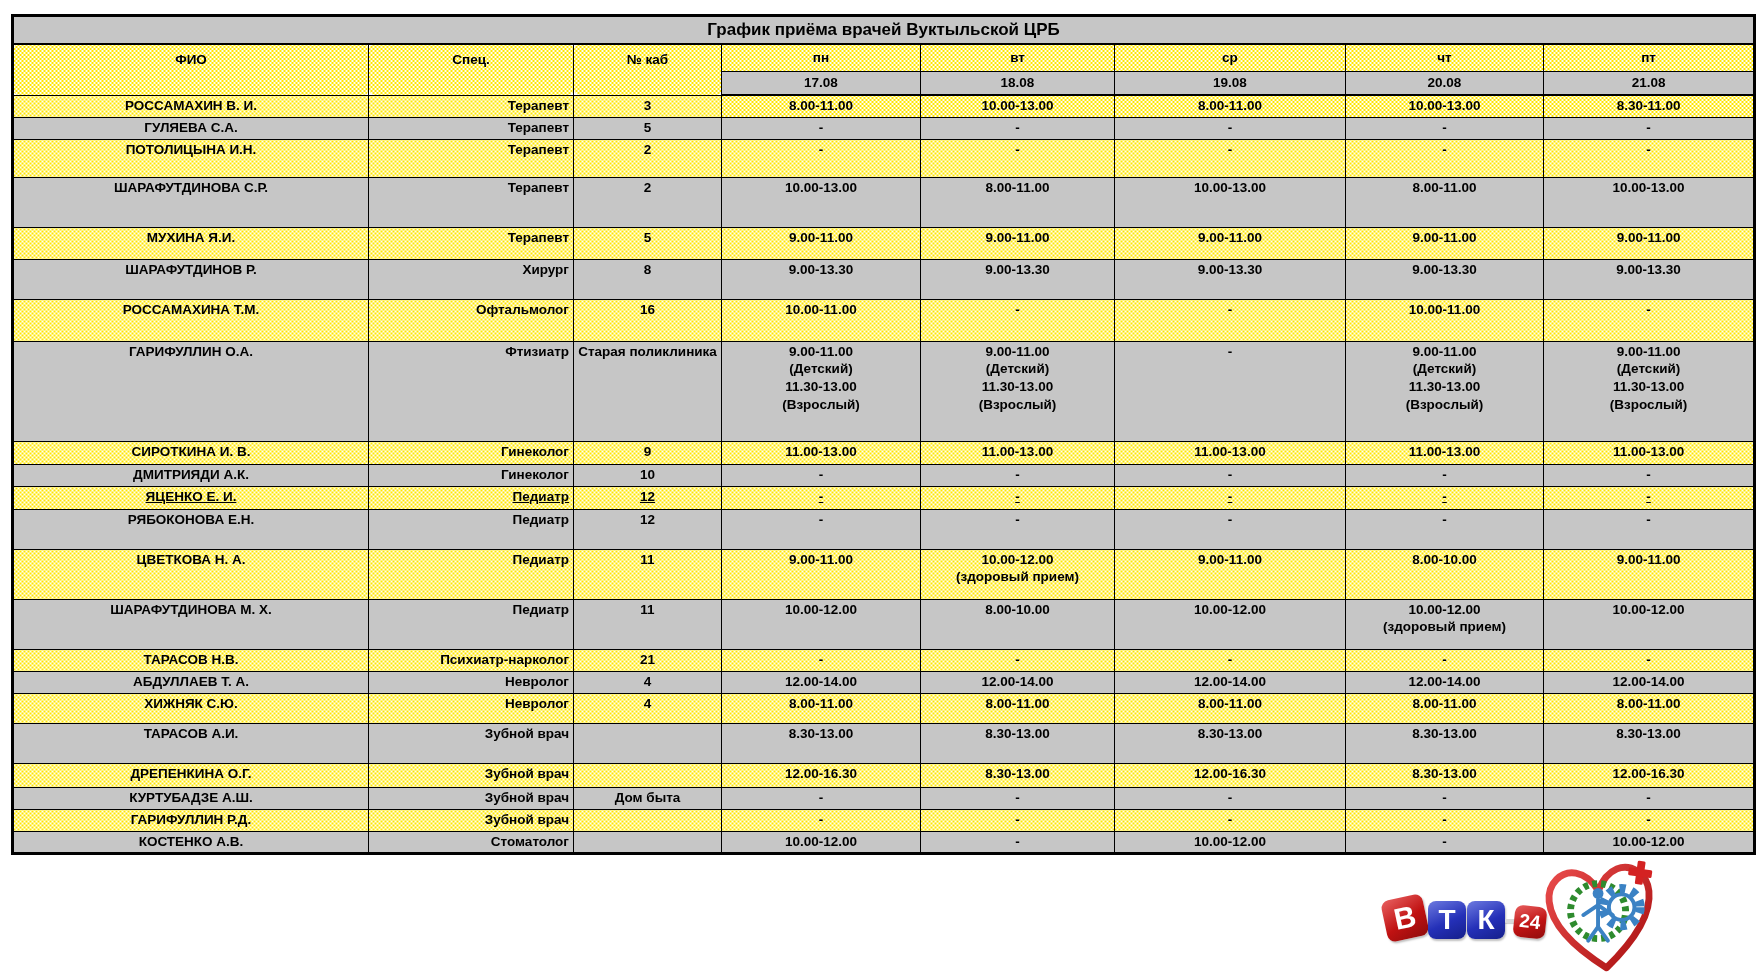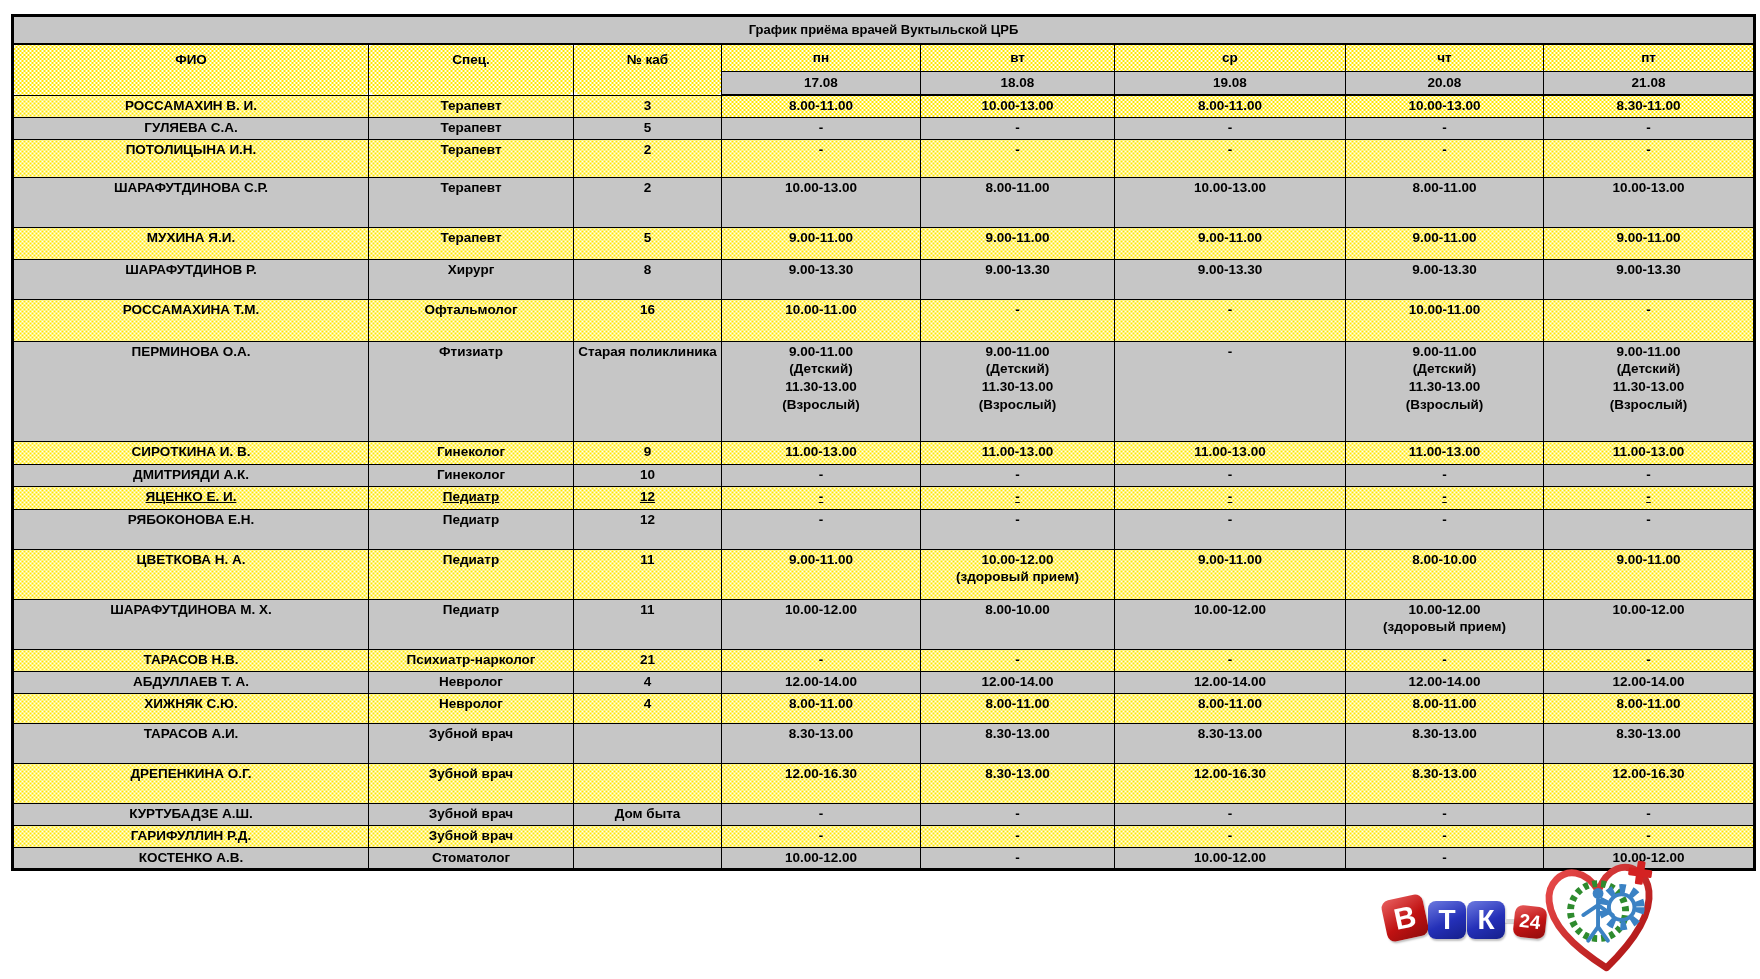--- a/index.html
+++ b/index.html
@@ -25,29 +25,29 @@
   .yellow-bg{
     background-color:#fffef2;
     background-image:
       radial-gradient(#ffe600 0.9px, rgba(255,230,0,0) 1.4px),
       radial-gradient(#ffe600 0.9px, rgba(255,230,0,0) 1.4px);
     background-size:4px 4px;
     background-position:0 0,2px 2px;
   }
   .gray-bg{background-color:#c6c6c6;}
   tr.title-row th{
-    height:24px;font-size:13px;text-align:center;
+    height:24px;font-size:17px;text-align:center;
     border-bottom:2.5px solid #000;
   }
   tr.day-row th{height:24px;text-align:center;vertical-align:middle;}
   tr.day-row th.merged{vertical-align:top;padding-top:6px;border-radius:6px;}
   tr.date-row th{height:20px;text-align:center;border-bottom:2.5px solid #000;}
   tbody td{vertical-align:top;padding-top:2px;}
   td.td-fio{text-align:center;padding-left:8px;}
-  td.td-spec{text-align:center;padding-left:6px;}
+  td.td-spec{text-align:right;padding-left:6px;}
   td.td-room{text-align:center;white-space:pre-line;}
   td.td-time{text-align:center;white-space:pre-line;}
 
   
   .logos{position:absolute;left:0;top:0;width:1760px;height:979px;pointer-events:none;}
   .vtk-logo{position:absolute;left:1384px;top:893px;width:150px;height:60px;}
   .vtk-box{
     display:inline-block;text-align:center;color:#fff;
     border-radius:8px;box-shadow:1px 2px 2px rgba(0,0,0,.25);
     font-weight:bold;
@@ -180,21 +180,21 @@
           <td class="td-fio yellow-bg">РОССАМАХИНА Т.М.</td>
           <td class="td-spec yellow-bg">Офтальмолог</td>
           <td class="td-room yellow-bg">16</td>
           <td class="td-time yellow-bg">10.00-11.00</td>
           <td class="td-time yellow-bg">-</td>
           <td class="td-time yellow-bg">-</td>
           <td class="td-time yellow-bg">10.00-11.00</td>
           <td class="td-time yellow-bg">-</td>
         </tr>
         <tr style="height: 100px;">
-          <td class="td-fio gray-bg">ПЕРМИНОВА О.А.</td>
+          <td class="td-fio gray-bg">ГАРИФУЛЛИН О.А.</td>
           <td class="td-spec gray-bg">Фтизиатр</td>
           <td class="td-room gray-bg">Старая поликлиника</td>
           <td class="td-time gray-bg">9.00-11.00
 (Детский)
 11.30-13.00
 (Взрослый)</td>
           <td class="td-time gray-bg">9.00-11.00
 (Детский)
 11.30-13.00
 (Взрослый)</td>
@@ -303,21 +303,21 @@
         <tr style="height: 40px;">
           <td class="td-fio gray-bg">ТАРАСОВ А.И.</td>
           <td class="td-spec gray-bg">Зубной врач</td>
           <td class="td-room gray-bg"></td>
           <td class="td-time gray-bg">8.30-13.00</td>
           <td class="td-time gray-bg">8.30-13.00</td>
           <td class="td-time gray-bg">8.30-13.00</td>
           <td class="td-time gray-bg">8.30-13.00</td>
           <td class="td-time gray-bg">8.30-13.00</td>
         </tr>
-        <tr style="height: 40px;">
+        <tr style="height: 24px;">
           <td class="td-fio yellow-bg">ДРЕПЕНКИНА О.Г.</td>
           <td class="td-spec yellow-bg">Зубной врач</td>
           <td class="td-room yellow-bg"></td>
           <td class="td-time yellow-bg">12.00-16.30</td>
           <td class="td-time yellow-bg">8.30-13.00</td>
           <td class="td-time yellow-bg">12.00-16.30</td>
           <td class="td-time yellow-bg">8.30-13.00</td>
           <td class="td-time yellow-bg">12.00-16.30</td>
         </tr>
         <tr style="height: 22px;">

